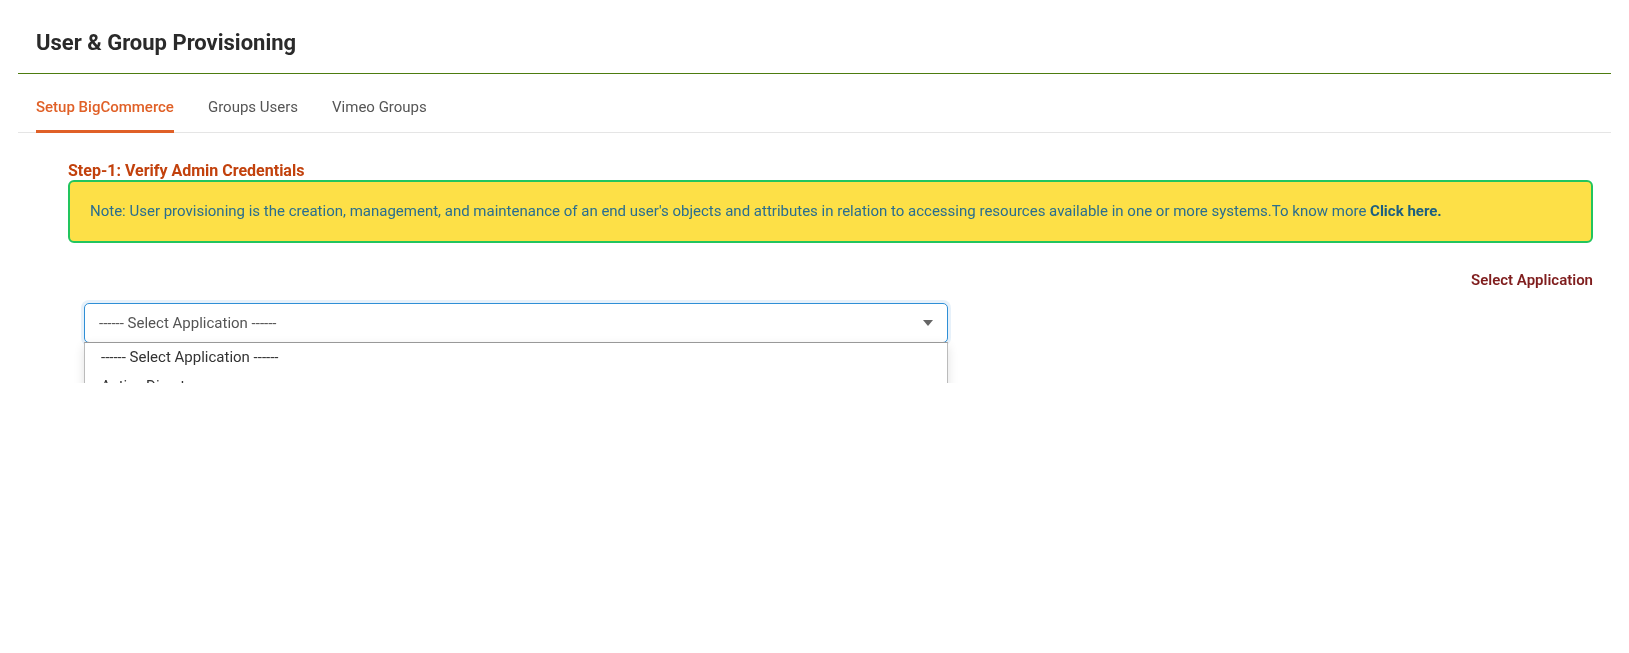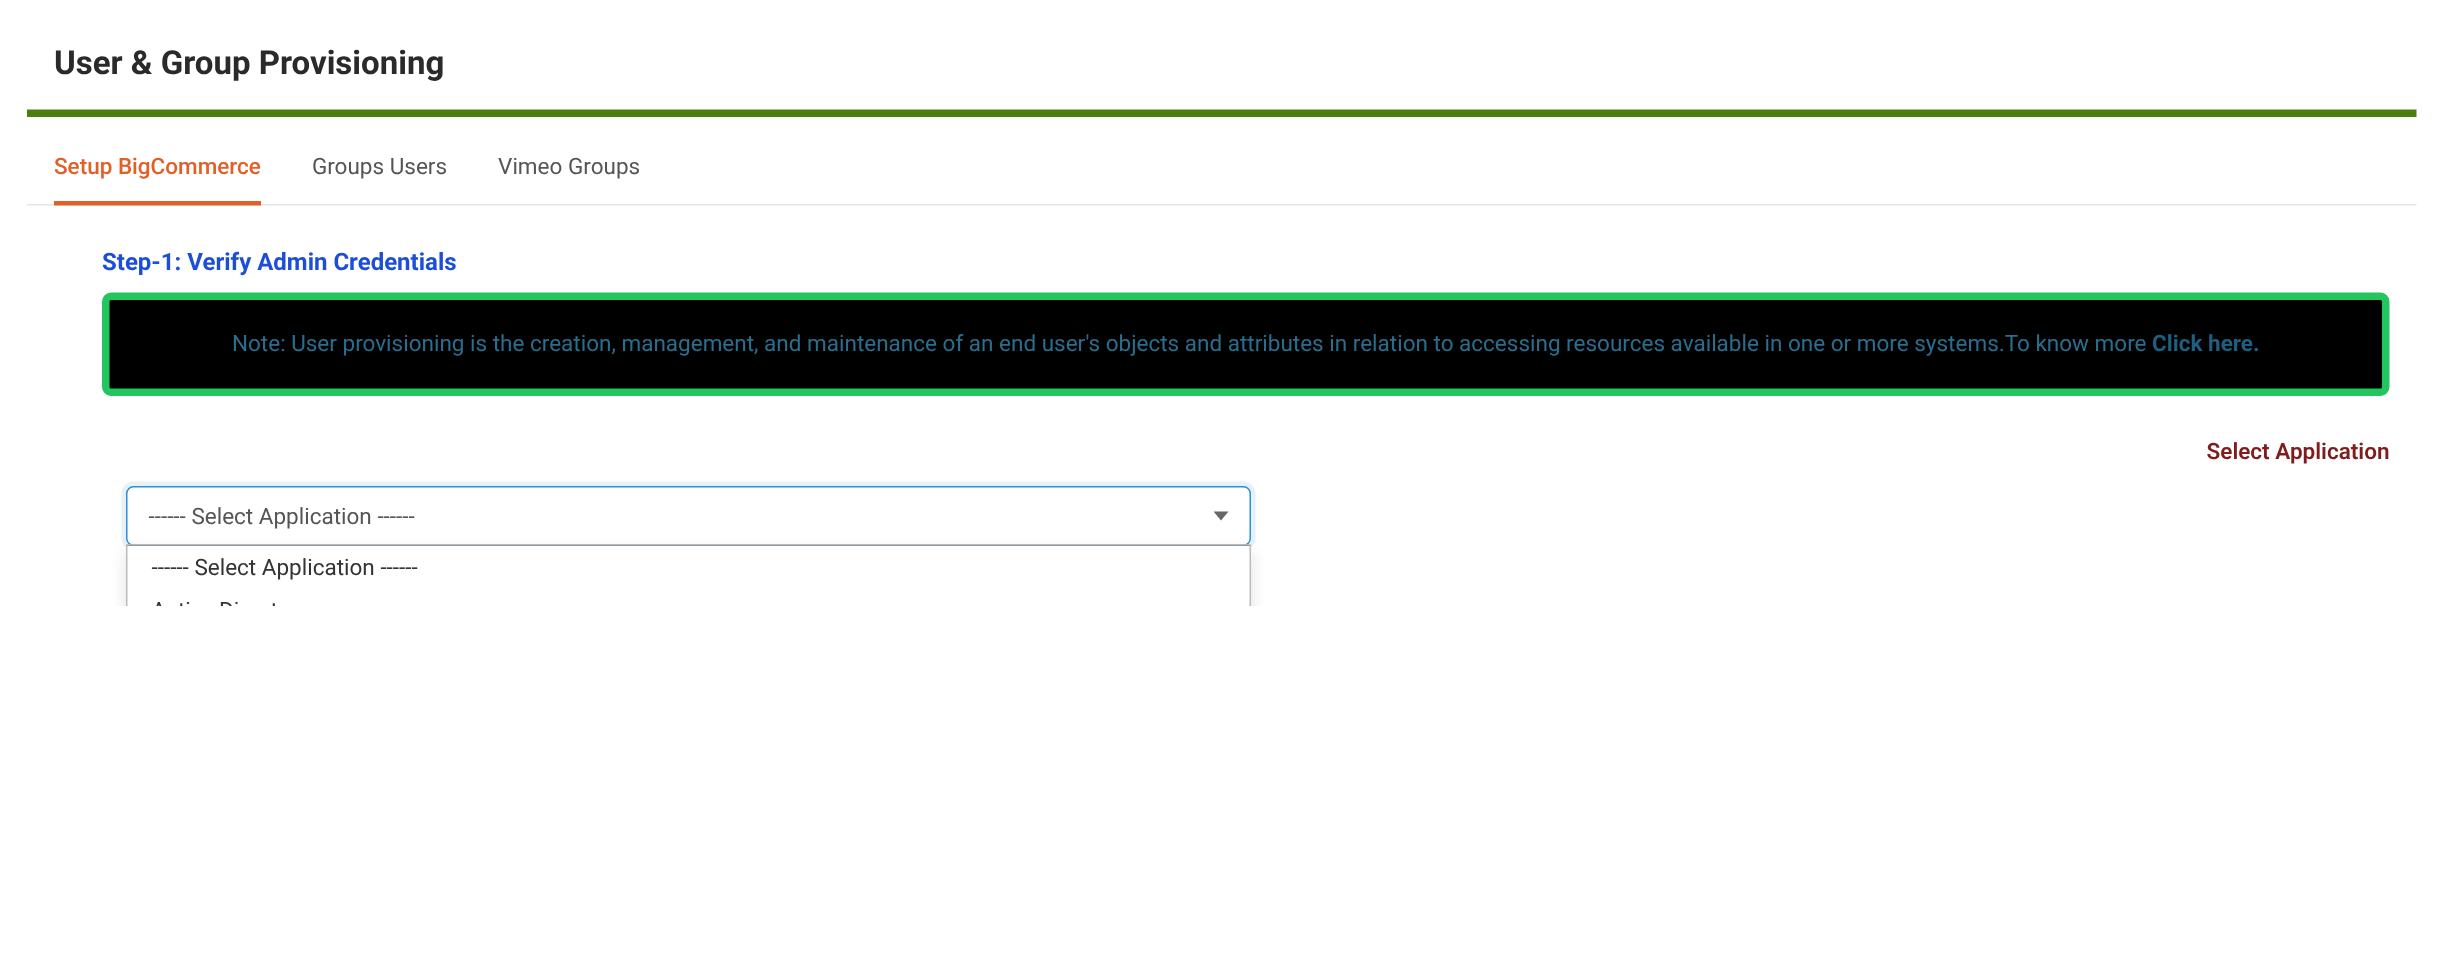--- a/index.html
+++ b/index.html
@@ -14,21 +14,21 @@
     font-size: 15px;
   }
   .page {
     padding: 20px 18px 40px 18px;
   }
   .page-title {
     font-size: 22px;
     font-weight: 700;
     color: #2a2a2a;
     padding: 10px 18px 18px 18px;
-    border-bottom: 5px solid #4d7c0f;
+    border-bottom: 1px solid #4d7c0f;
   }
   .tabs {
     display: flex;
     gap: 34px;
     padding: 18px 18px 0 18px;
     border-bottom: 1px solid #e5e5e5;
     margin-top: 6px;
   }
   .tab {
     padding-bottom: 14px;
@@ -42,53 +42,52 @@
     color: #e06027;
     border-bottom-color: #e06027;
     font-weight: 500;
   }
   .content {
     padding: 28px 18px 0 50px;
   }
   .step-title {
     font-size: 16px;
     font-weight: 700;
-    color: #1d4ed8;
-    margin-bottom: 11px;
+    color: #c2410c;
+    margin-bottom: 0;
   }
   .note-box {
-    background: #000000;
-    border: 5px solid #22c55e;
+    background: #fde047;
+    border: 2px solid #22c55e;
     border-radius: 6px;
     padding: 18px 20px;
     color: #2a6e8f;
     line-height: 1.55;
     font-size: 15px;
     margin-bottom: 28px;
-    text-align: center;
   }
   .note-box a {
     color: #1d5f80;
     font-weight: 700;
     text-decoration: none;
     cursor: pointer;
   }
   .form-area {
     padding-left: 16px;
   }
   .field-label {
     font-size: 15px;
     font-weight: 600;
     color: #7f1d1d;
     margin-bottom: 14px;
     text-align: right;
   }
   .select-wrap {
     position: relative;
-    width: 750px;
+    width: 864px;
   }
   .select-box {
     width: 100%;
     height: 40px;
     border: 1px solid #2f8fd6;
     border-radius: 5px;
     background: #fff;
     display: flex;
     align-items: center;
     justify-content: space-between;

